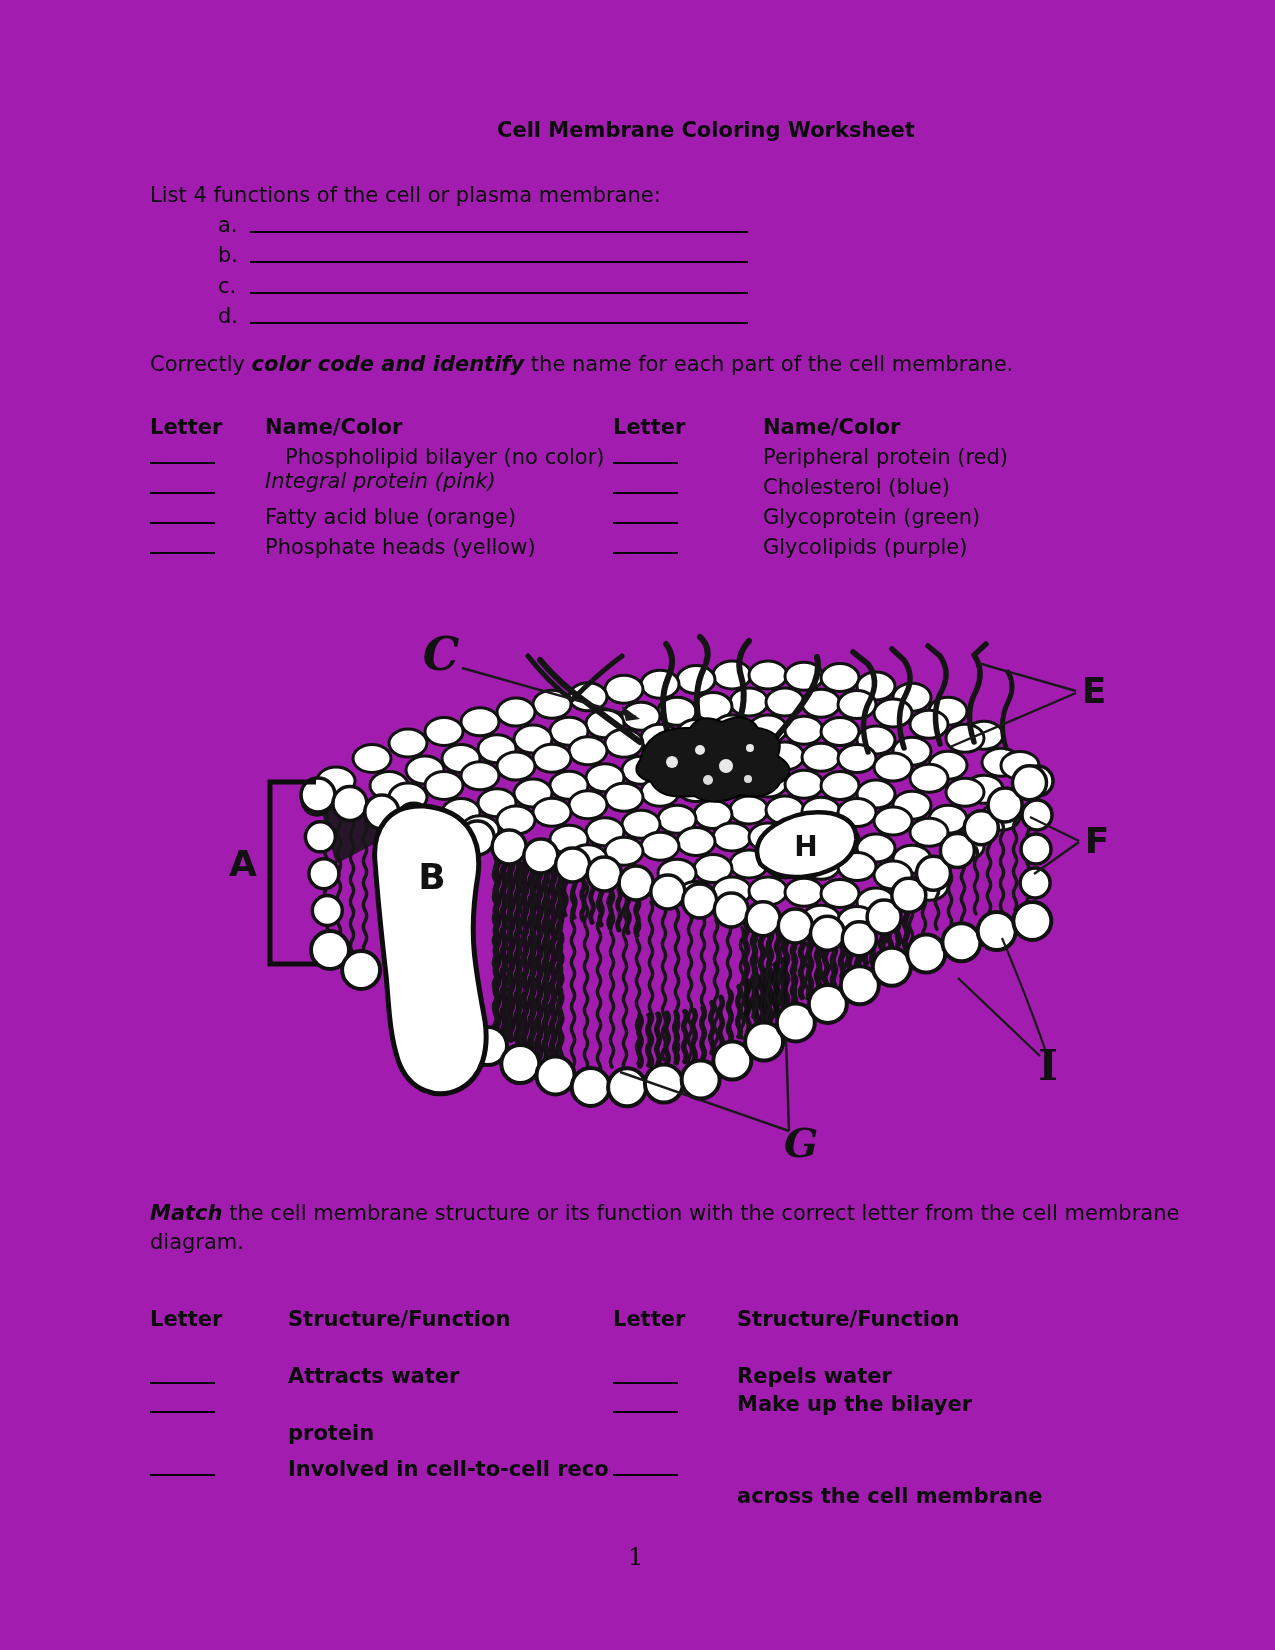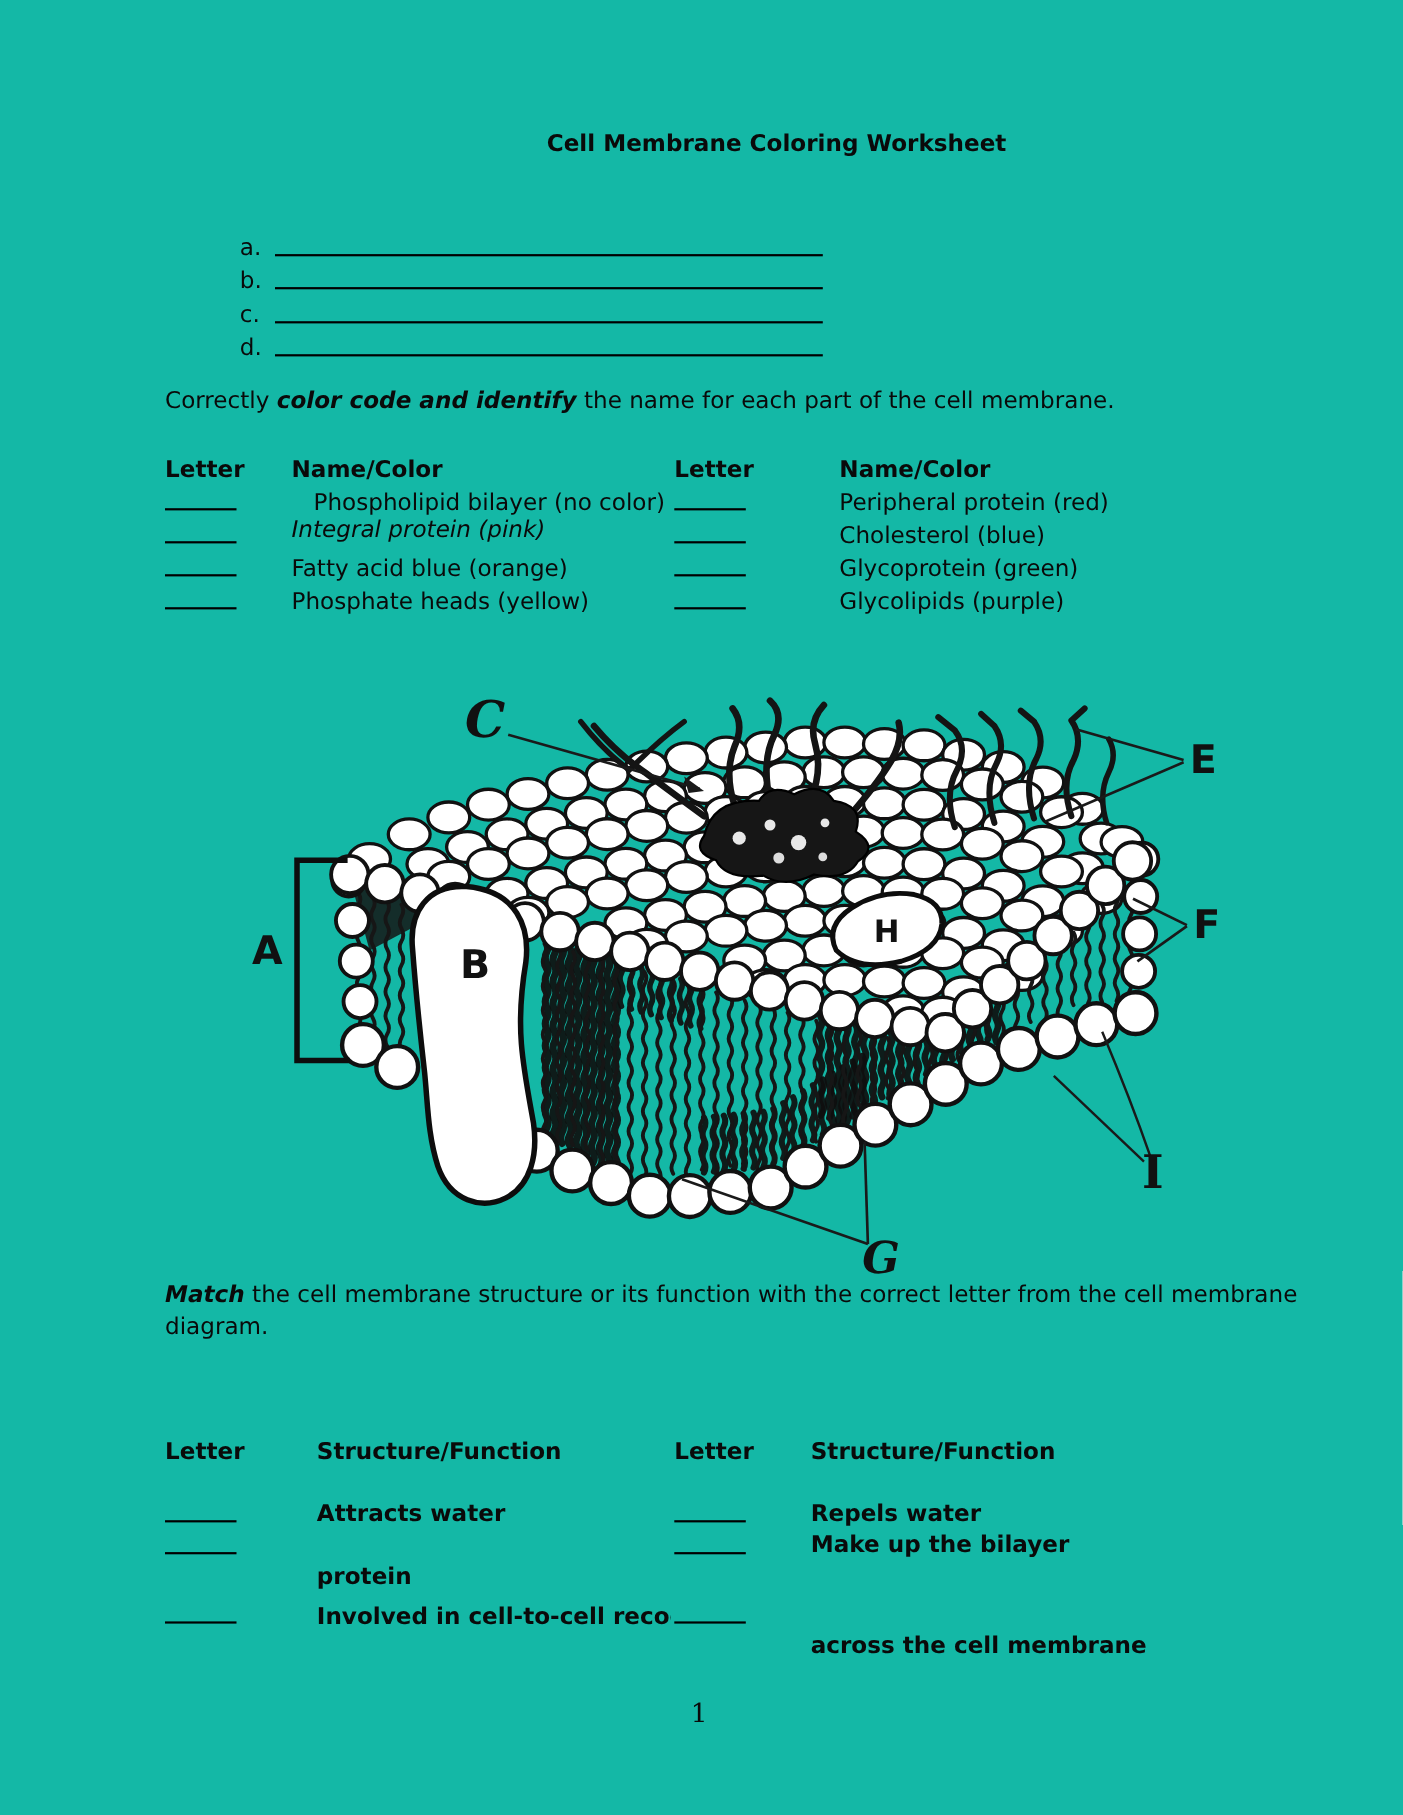--- a/index.html
+++ b/index.html
@@ -1,37 +1,38 @@
 <!DOCTYPE html>
 <html><head>
 <meta charset="utf-8">
 <style>
   html,body{margin:0;padding:0;background:#e8e8e8;}
-  #page{position:relative;width:1275px;height:1650px;background:#14b8a6;margin:0 auto;
+  #page{position:relative;width:1275px;height:1650px;background:#a21caf;margin:0 auto;
         font-family:"DejaVu Sans",sans-serif;color:#0a0a0a;overflow:hidden;}
   .abs{position:absolute;white-space:nowrap;}
   .t22{font-size:21px;line-height:26px;}
   .bold{font-weight:bold;}
   .bi{font-weight:bold;font-style:italic;}
   .blank{position:absolute;border-bottom:2.6px solid #000;height:16px;}
-  .wrap{white-space:normal;}
+  .wrap{white-space:normal;margin-top:36px;}
   .clip{overflow:hidden;}
   .pageno{font-family:"DejaVu Serif","Liberation Serif",serif;font-size:24px;}
   svg text{fill:#111;}
   .dlet{font-family:"DejaVu Sans",sans-serif;font-weight:bold;}
   .dlet-serif{font-family:"DejaVu Serif","Liberation Serif",serif;font-weight:bold;}
   .dlet-script{font-family:"DejaVu Serif","Liberation Serif",serif;font-weight:bold;font-style:italic;}
 </style>
 </head>
 <body>
 
 <div id="page">
 
   <div class="abs t22 bold" style="left:497px;top:117px;">Cell Membrane Coloring Worksheet</div>
 
+  <div class="abs t22" style="left:150px;top:182px;">List 4 functions of the cell or plasma membrane:</div>
 
   <div class="abs t22" style="left:218px;top:212px;"><span>a.</span></div>
   <div class="blank" style="left:250px;top:215px;width:498px;"></div>
   <div class="abs t22" style="left:218px;top:242px;"><span>b.</span></div>
   <div class="blank" style="left:250px;top:245px;width:498px;"></div>
   <div class="abs t22" style="left:218px;top:273px;"><span>c.</span></div>
   <div class="blank" style="left:250px;top:276px;width:498px;"></div>
   <div class="abs t22" style="left:218px;top:303px;"><span>d.</span></div>
   <div class="blank" style="left:250px;top:306px;width:498px;"></div>
 

